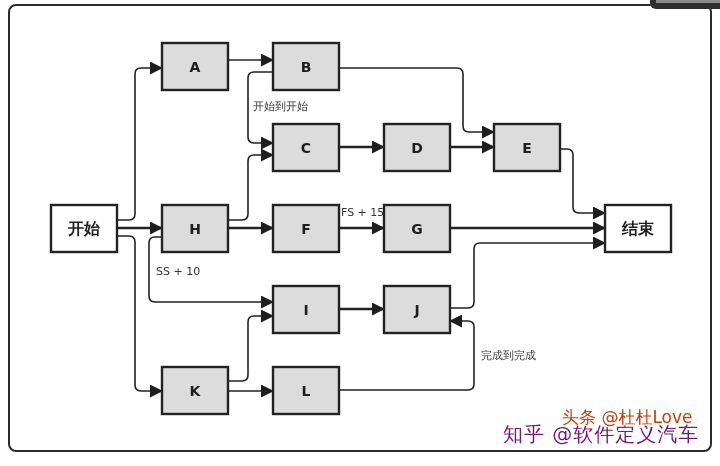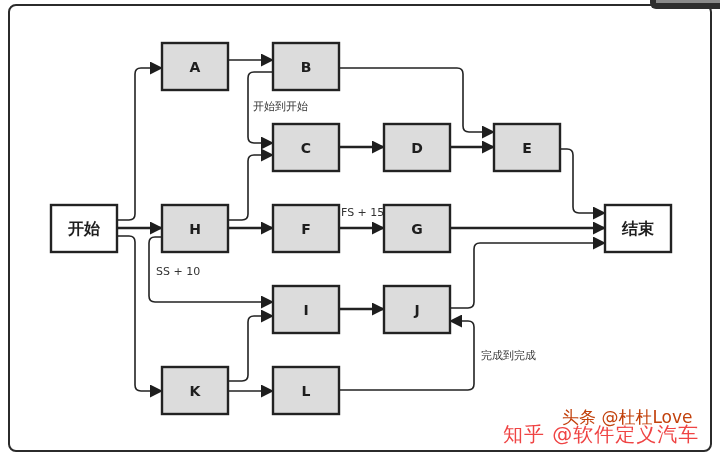--- a/index.html
+++ b/index.html
@@ -13,21 +13,21 @@
   svg#diagram { position:absolute; left:0; top:0; }
   .node rect { stroke:#222; stroke-width:2.4; }
   .node.task rect { fill:#dcdcdc; }
   .node.terminal rect { fill:#ffffff; }
   .node-label { font-family:"DejaVu Sans", sans-serif; font-weight:bold; font-size:14px; fill:#1e1e1e; }
   .node.terminal .node-label { font-size:16px; }
   .edge { fill:none; stroke:#222; }
   .edge.thin { stroke-width:1.6; }
   .edge.thick { stroke-width:2.6; }
   .edge-label { font-family:"DejaVu Sans", sans-serif; font-size:11px; fill:#333; }
-  .wm1 { position:absolute; left:503px; top:421px; font-size:20px; color:#ef4444;
+  .wm1 { position:absolute; left:503px; top:421px; font-size:20px; color:#701a75;
          font-family:"DejaVu Sans", sans-serif; letter-spacing:1px; white-space:nowrap; }
   .wm2 { position:absolute; left:562px; top:406px; font-size:17px; color:#c2410c;
          font-family:"DejaVu Sans", sans-serif; white-space:nowrap;
          text-shadow: -1px -1px 0 #fff, 1px -1px 0 #fff, -1px 1px 0 #fff, 1px 1px 0 #fff; }
 </style>
 </head>
 <body>
 
 <div id="frame"></div>
 <div id="corner-tab"></div>

